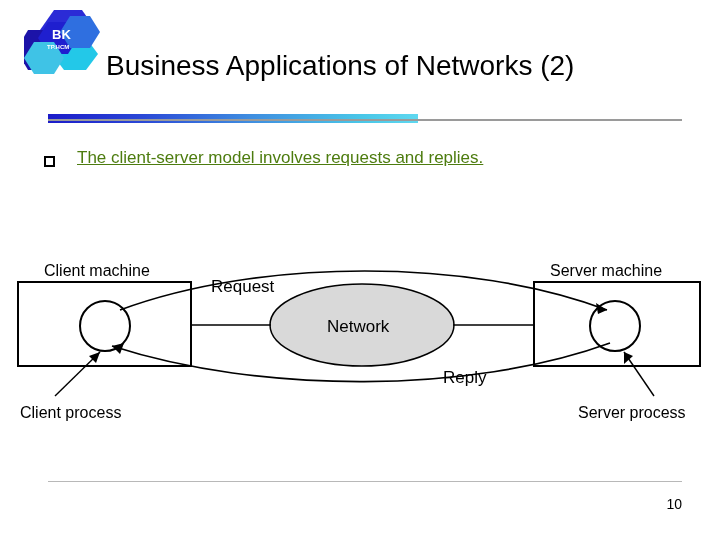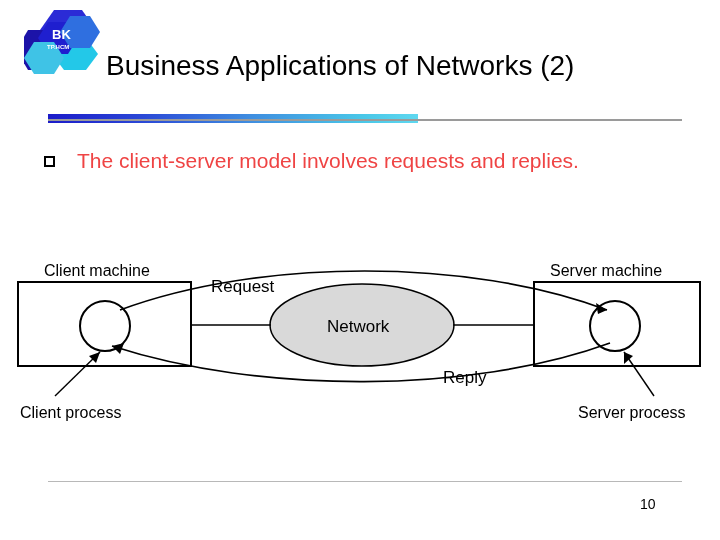--- a/index.html
+++ b/index.html
@@ -68,23 +68,24 @@
   .bullet-marker {
     width: 11px;
     height: 11px;
     border: 2px solid #000000;
     margin-top: 10px;
     margin-right: 22px;
     flex: 0 0 auto;
     box-sizing: border-box;
   }
   .bullet-text {
-    font-size: 21px;
+    font-size: 17px;
     line-height: 1.42;
-    color: #ef4444;
+    color: #4d7c0f;
+    text-decoration: underline;
   }
 
   
   .figure {
     position: absolute;
     left: 0;
     top: 248px;
     width: 720px;
     height: 185px;
   }
@@ -99,21 +100,21 @@
     height: 1px;
     background: #b8b8b8;
   }
 
   
   .page-number {
     position: absolute;
     left: 640px;
     top: 496px;
     width: 42px;
-    text-align: left;
+    text-align: right;
     font-size: 14px;
     color: #000000;
   }
 </style>
 </head>
 <body>
 
 <div class="logo">
   <svg width="84" height="74" viewBox="0 0 84 74" xmlns="http://www.w3.org/2000/svg">
 

